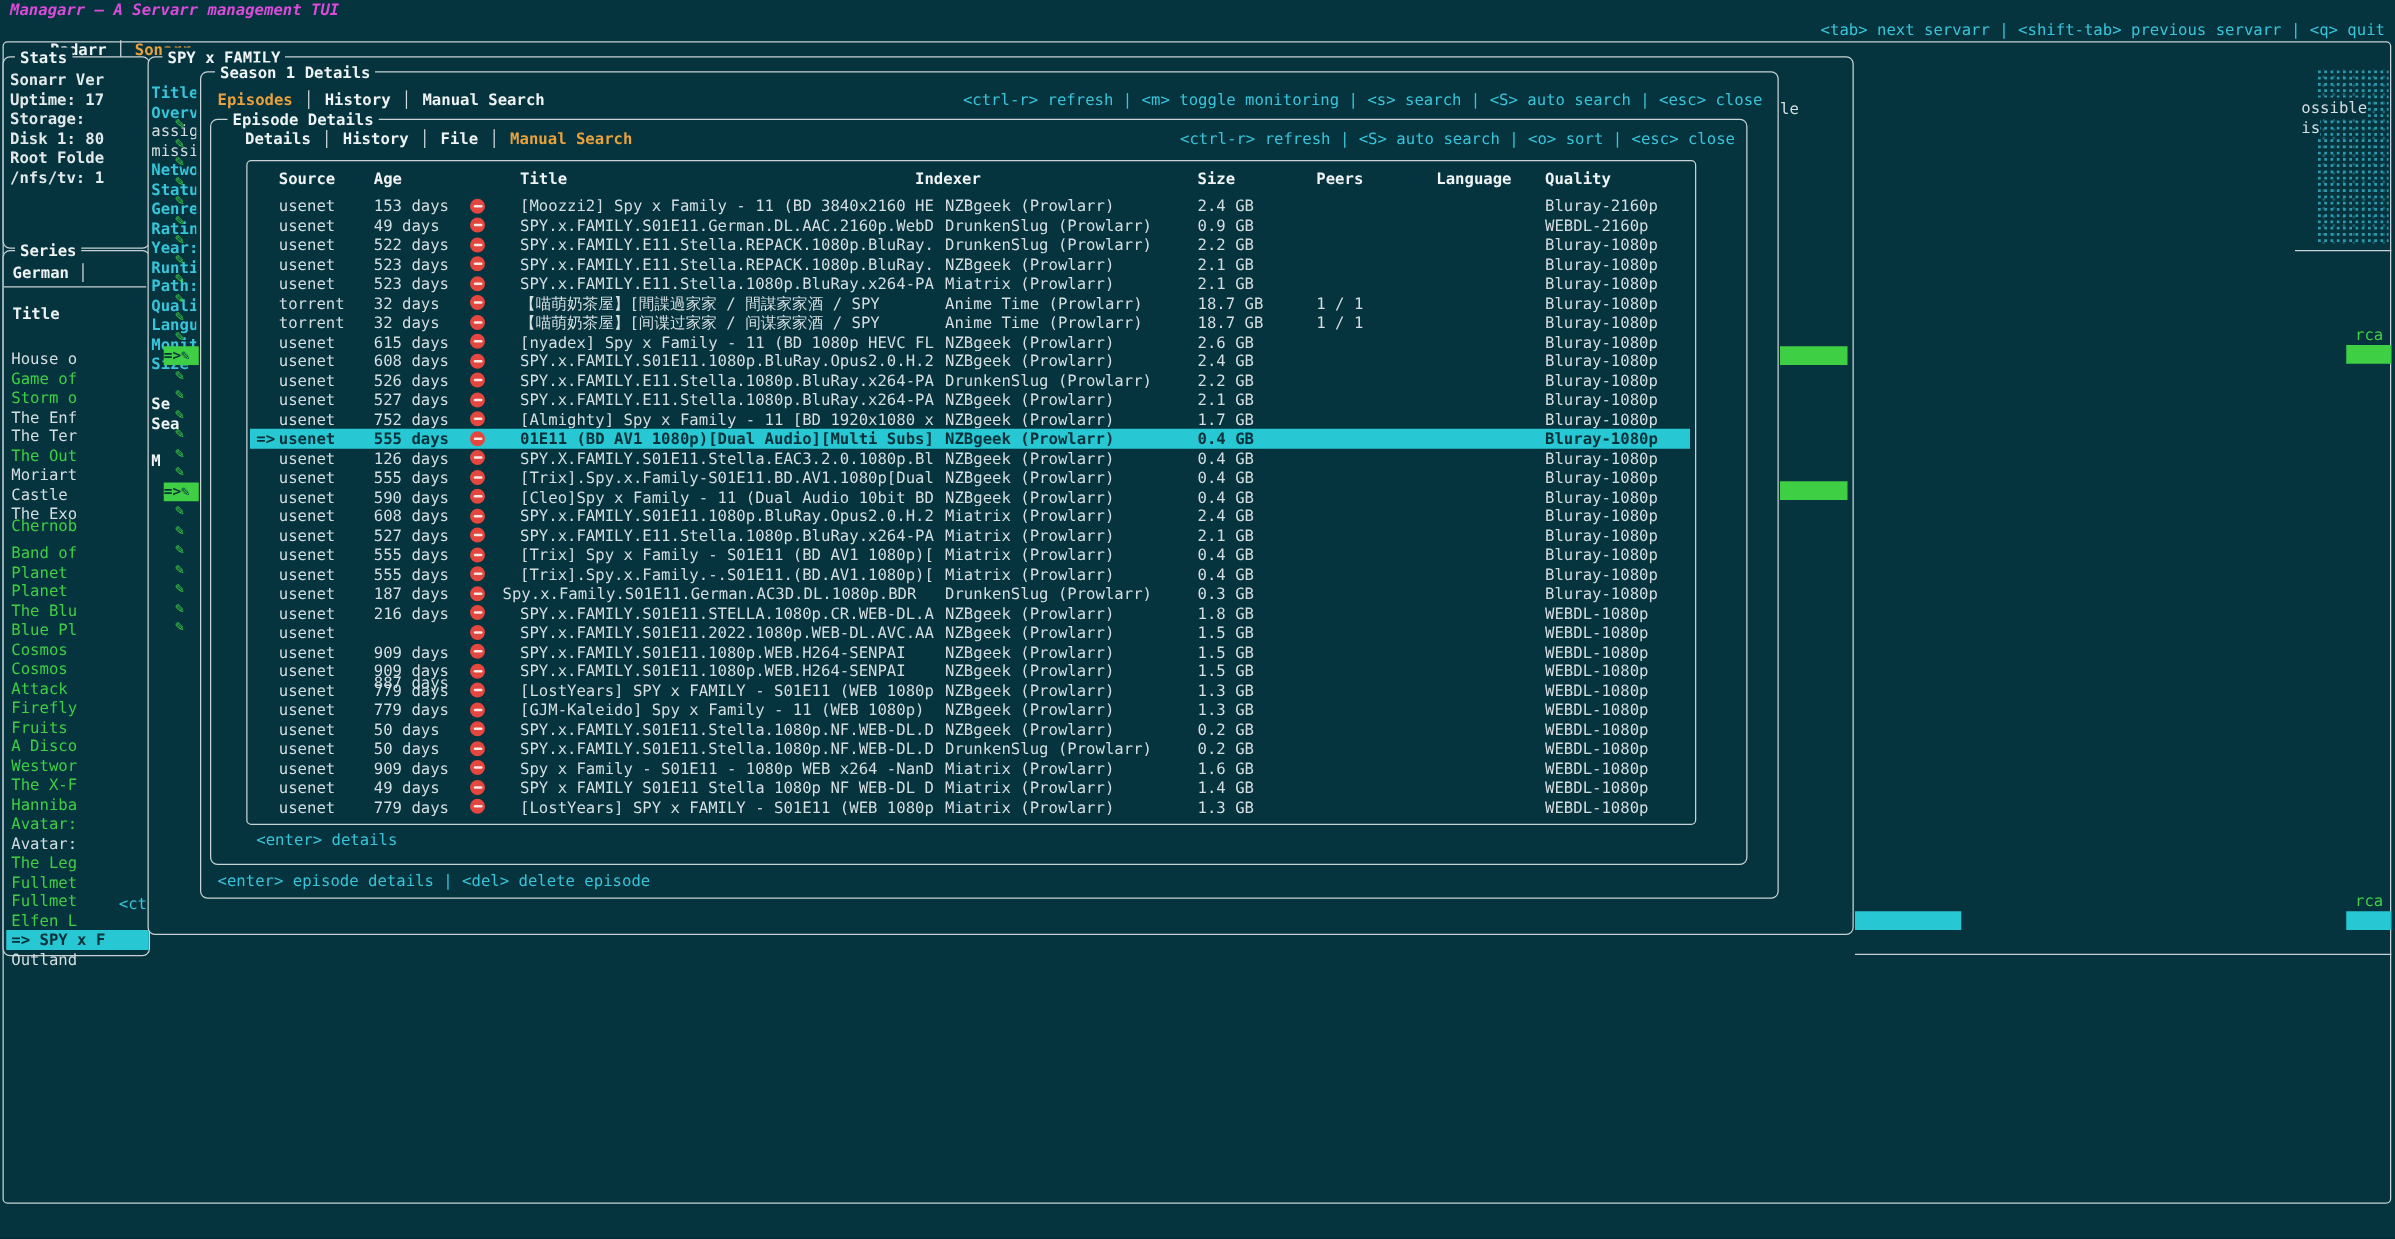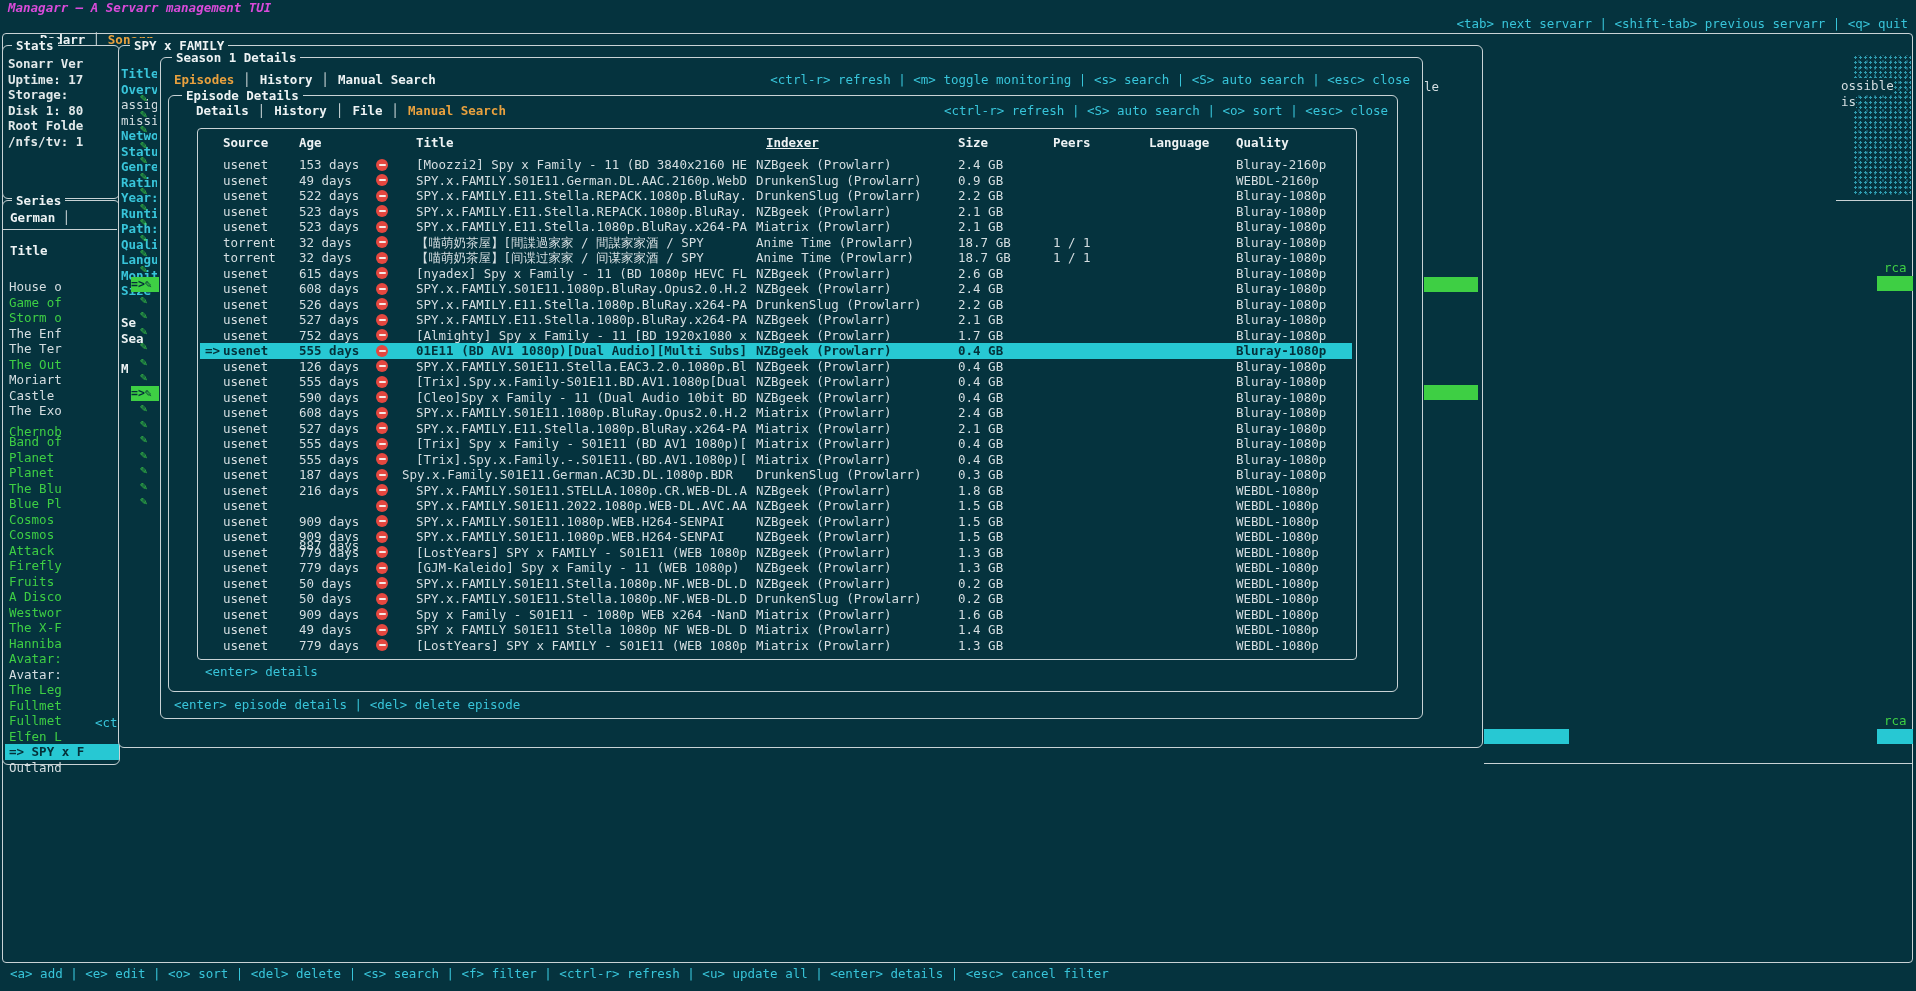--- a/index.html
+++ b/index.html
@@ -87,21 +87,21 @@
   <div id="series-list">
       <div class="srow wht" style="top: 267px;">House o</div>
       <div class="srow grn" style="top: 282.5px;">Game of</div>
       <div class="srow grn" style="top: 298px;">Storm o</div>
       <div class="srow wht" style="top: 313.5px;">The Enf</div>
       <div class="srow wht" style="top: 329px;">The Ter</div>
       <div class="srow grn" style="top: 344.5px;">The Out</div>
       <div class="srow wht" style="top: 360px;">Moriart</div>
       <div class="srow wht" style="top: 375.5px;">Castle</div>
       <div class="srow wht" style="top: 391px;">The Exo</div>
-      <div class="srow grn" style="top: 412px;">Chernob</div>
+      <div class="srow grn" style="top: 401px;">Chernob</div>
       <div class="srow grn" style="top: 422px;">Band of</div>
       <div class="srow grn" style="top: 437.5px;">Planet</div>
       <div class="srow grn" style="top: 453px;">Planet</div>
       <div class="srow grn" style="top: 468.5px;">The Blu</div>
       <div class="srow grn" style="top: 484px;">Blue Pl</div>
       <div class="srow grn" style="top: 499.5px;">Cosmos</div>
       <div class="srow grn" style="top: 515px;">Cosmos</div>
       <div class="srow grn" style="top: 530.5px;">Attack</div>
       <div class="srow grn" style="top: 546px;">Firefly</div>
       <div class="srow grn" style="top: 561.5px;">Fruits</div>
@@ -183,21 +183,21 @@
     </div>
 
   <div class="modal" style="left:168px;top:95px;width:1228px;height:595px"></div>
   <span class="mtitle" style="left:182px;top:88px">Episode Details</span>
   <div class="tabs-row" id="episode-tabs" style="left:196px;top:103px"><span class="whtb">Details</span><span class="tsep">│</span><span class="whtb">History</span><span class="tsep">│</span><span class="whtb">File</span><span class="tsep">│</span><span class="amb">Manual Search</span></div>
   <div class="hints" style="right:528px;top:103px">&lt;ctrl-r&gt; refresh | &lt;S&gt; auto search | &lt;o&gt; sort | &lt;esc&gt; close</div>
   <div class="tbox" id="ms-table" style="left:197px;top:128px;width:1158px;height:530px">
       <div class="thead" style="left: 25px;">Source</div>
       <div class="thead" style="left: 101px;">Age</div>
       <div class="thead" style="left: 218px;">Title</div>
-      <div class="thead" style="left: 568px; text-decoration: underline;">Indexer</div>
+      <div class="thead" style="left: 534px;">Indexer</div>
       <div class="thead" style="left: 760px;">Size</div>
       <div class="thead" style="left: 855px;">Peers</div>
       <div class="thead" style="left: 951px;">Language</div>
       <div class="thead" style="left: 1038px;">Quality</div>
       <div class="mrow" style="top: 28px;">
         <div class="c" style="left: 25px; width: 72px;">usenet</div>
         <div class="c" style="left: 101px; width: 74px;">153 days</div>
         <div class="c" style="left: 218px; width: 336px;">[Moozzi2] Spy x Family - 11 (BD 3840x2160 HE</div>
         <div class="c" style="left: 558px; width: 198px;">NZBgeek (Prowlarr)</div>
         <div class="c" style="left: 760px; width: 92px;">2.4 GB</div>
@@ -545,14 +545,13 @@
         <div class="c" style="left: 558px; width: 198px;">Miatrix (Prowlarr)</div>
         <div class="c" style="left: 760px; width: 92px;">1.3 GB</div>
         <div class="c" style="left: 855px; width: 92px;"></div>
         <div class="c" style="left: 951px; width: 84px;"></div>
         <div class="c" style="left: 1038px; width: 116px;">WEBDL-1080p</div>
         <div class="rej" style="left: 178px;"></div>
       </div>
     </div>
   <div class="hints" style="left:205px;top:664px">&lt;enter&gt; details</div>
 
-  <div class="abs cyn" style="left:10px;top:966px">&lt;a&gt; add | &lt;e&gt; edit | &lt;o&gt; sort | &lt;del&gt; delete | &lt;s&gt; search | &lt;f&gt; filter | &lt;ctrl-r&gt; refresh | &lt;u&gt; update all | &lt;enter&gt; details | &lt;esc&gt; cancel filter</div>
 </div>
 
 </body></html>

